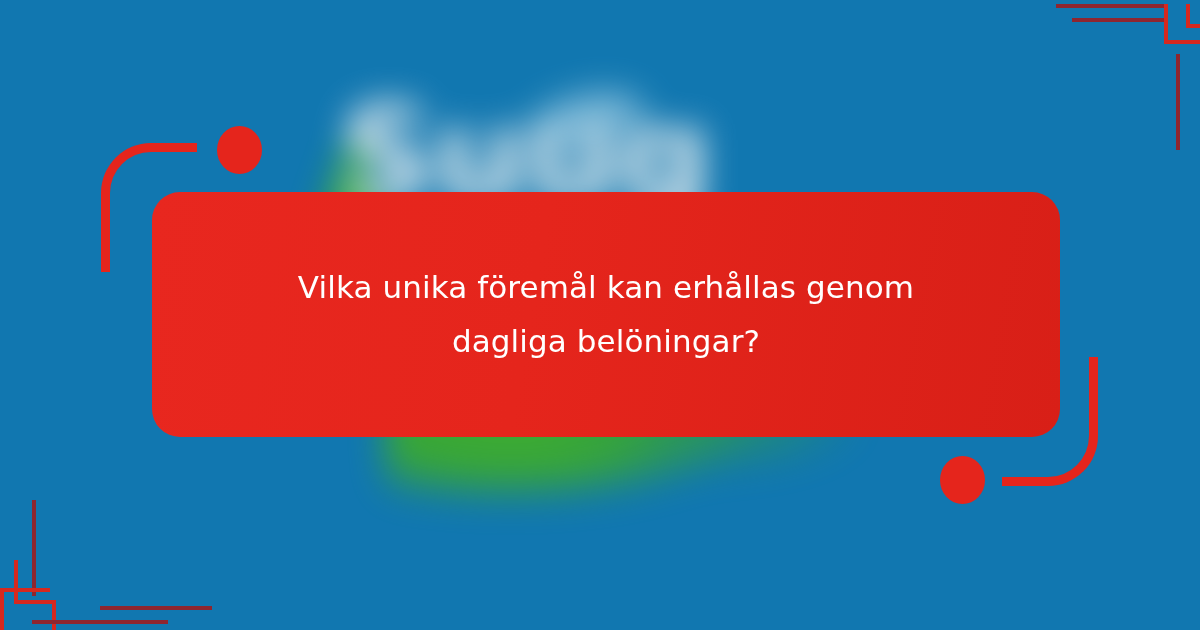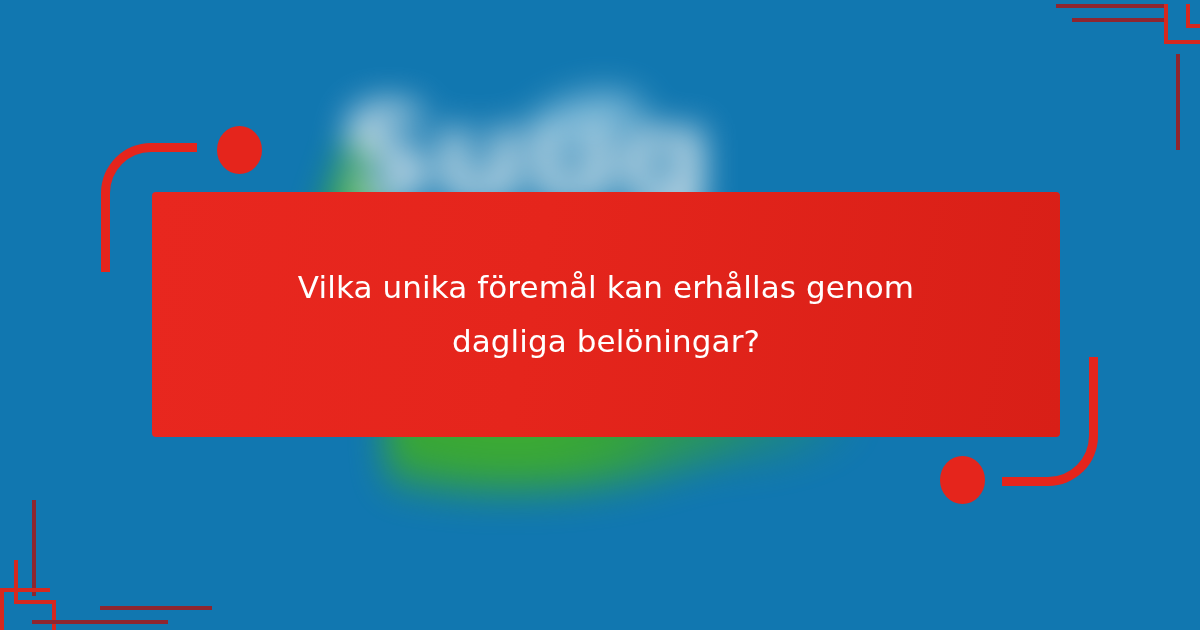--- a/index.html
+++ b/index.html
@@ -138,21 +138,21 @@
   .dot-top { left: 217px; top: 126px; }
   .dot-bottom { left: 940px; top: 456px; }
 
   
   .card {
     position: absolute;
     left: 152px;
     top: 192px;
     width: 908px;
     height: 245px;
-    border-radius: 4px;
+    border-radius: 28px;
     background: linear-gradient(100deg, #e8271f 0%, #e5251c 42%, #d81f17 100%);
     display: flex;
     align-items: center;
     justify-content: center;
     box-sizing: border-box;
     padding: 0 56px;
   }
 
   .card-question {
     color: #ffffff;

